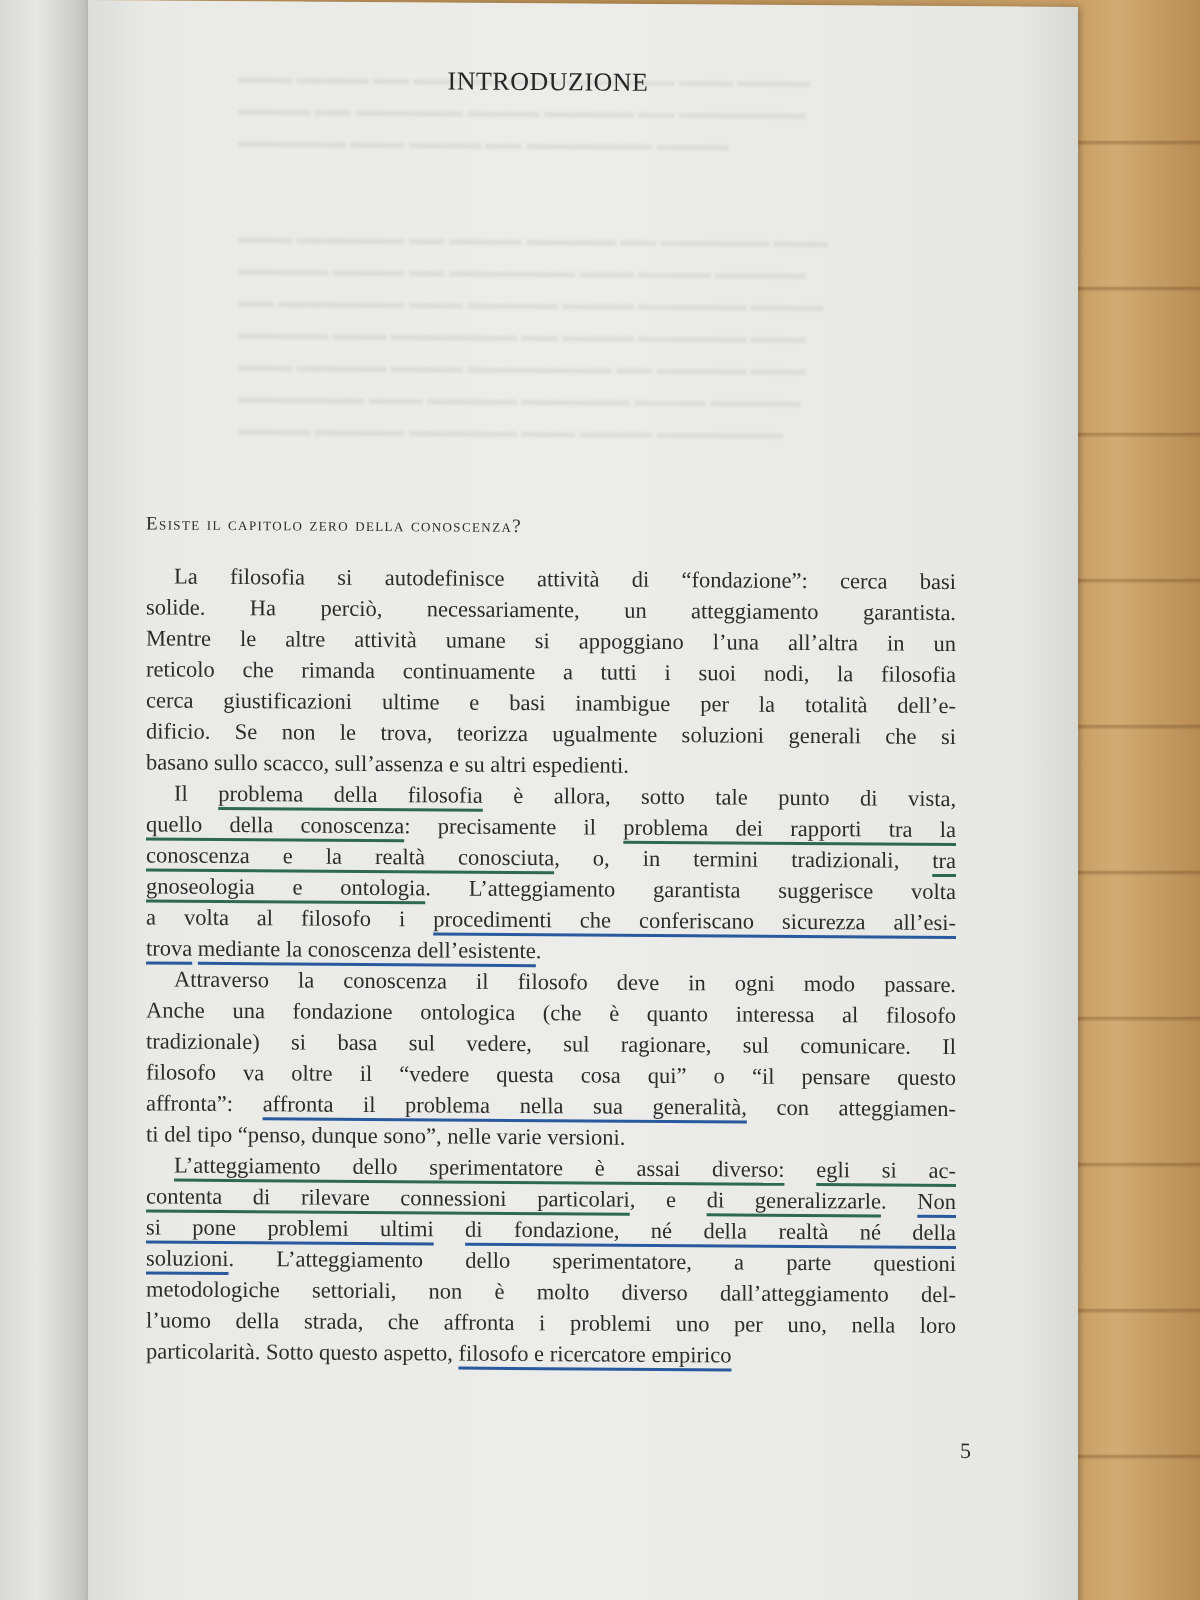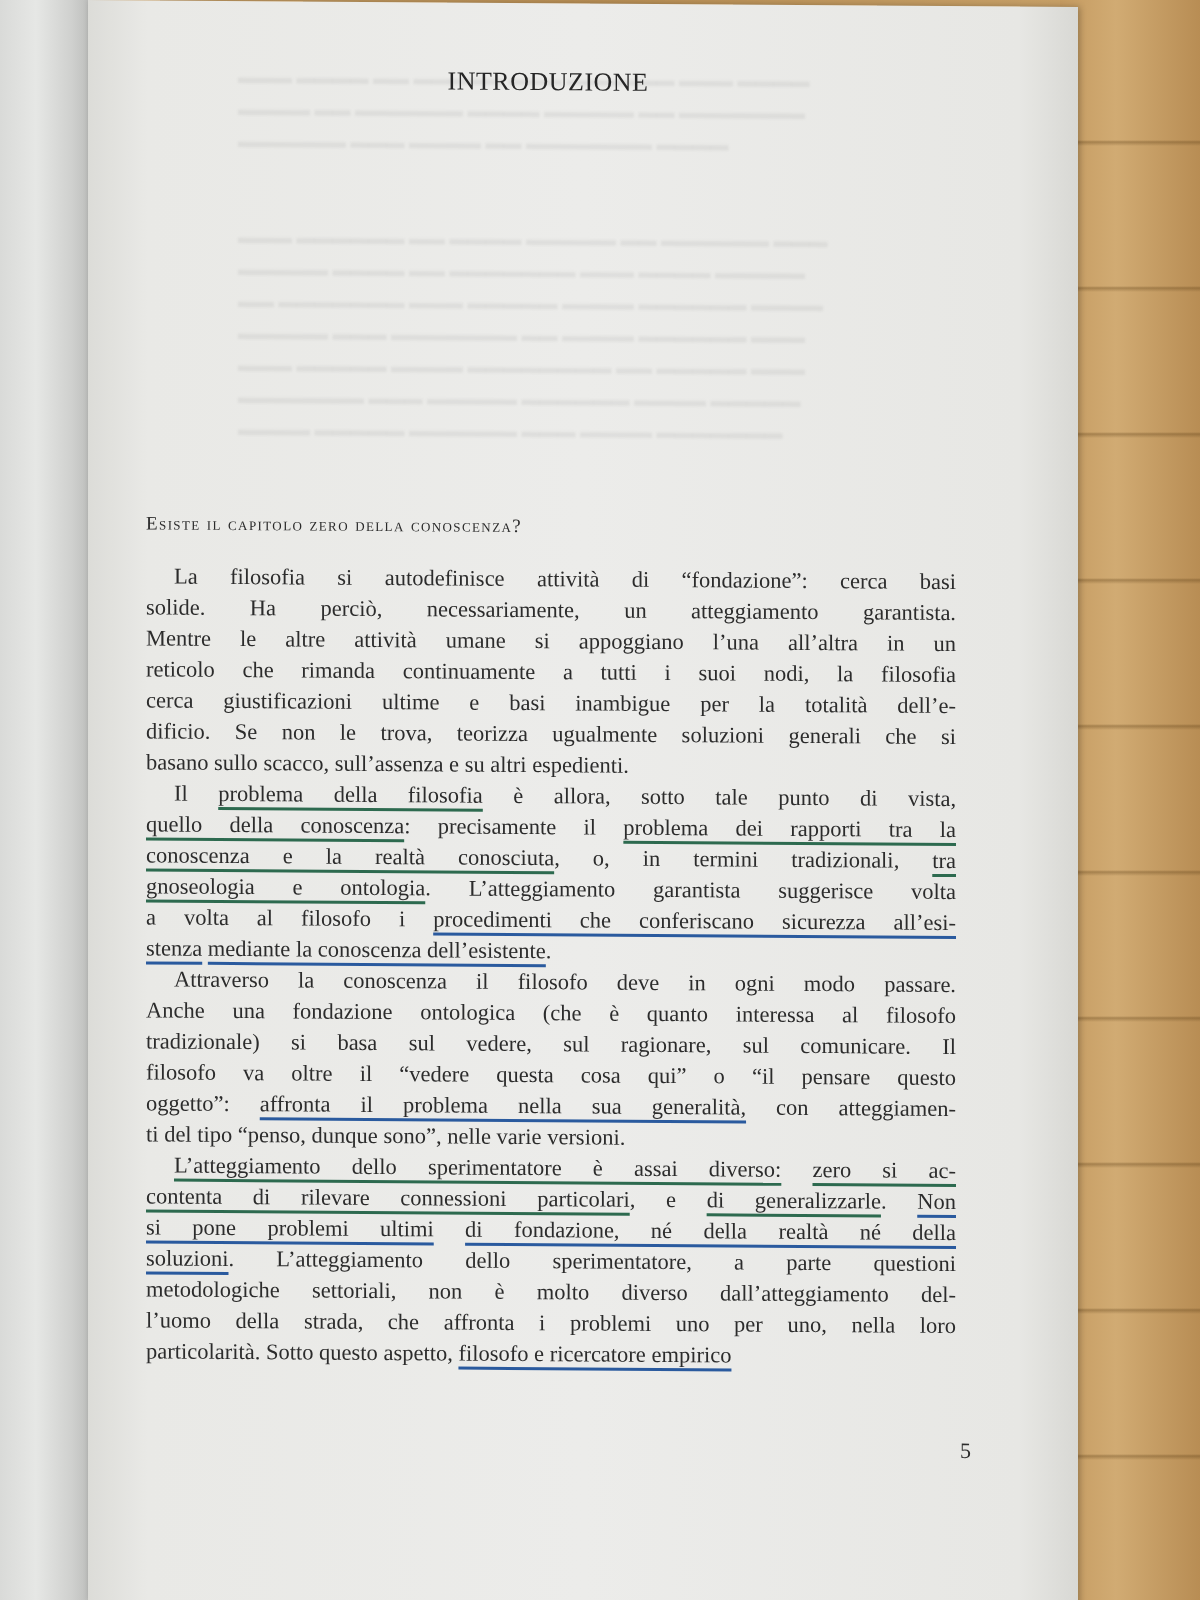--- a/index.html
+++ b/index.html
@@ -85,32 +85,32 @@
         <span class="line"><span>cerca giustificazioni ultime e basi inambigue per la totalità dell’e-</span></span>
         <span class="line"><span>dificio. Se non le trova, teorizza ugualmente soluzioni generali che si</span></span>
         <span class="line last"><span>basano sullo scacco, sull’assenza e su altri espedienti.</span></span>
       </p>
       <p style="text-indent: 0px;">
         <span class="line" style="padding-left: 28px;"><span>Il </span><span class="ul-green">problema della filosofia</span><span> è allora, sotto tale punto di vista,</span></span>
         <span class="line"><span class="ul-green">quello della conoscenza</span><span>: precisamente il </span><span class="ul-green">problema dei rapporti tra la</span></span>
         <span class="line"><span class="ul-green">conoscenza e la realtà conosciuta</span><span>, o, in termini tradizionali, </span><span class="ul-green">tra</span></span>
         <span class="line"><span class="ul-green">gnoseologia e ontologia</span><span>. L’atteggiamento garantista suggerisce volta</span></span>
         <span class="line"><span>a volta al filosofo i </span><span class="ul-blue">procedimenti che conferiscano sicurezza all’esi-</span></span>
-        <span class="line last"><span class="ul-blue">stenza</span><span> </span><span class="ul-blue">mediante la conoscenza dell’esistente</span><span>.</span></span>
+        <span class="line last"><span class="ul-blue">trova</span><span> </span><span class="ul-blue">mediante la conoscenza dell’esistente</span><span>.</span></span>
       </p>
       <p style="text-indent: 0px;">
         <span class="line" style="padding-left: 28px;"><span>Attraverso la conoscenza il filosofo deve in ogni modo passare.</span></span>
         <span class="line"><span>Anche una fondazione ontologica (che è quanto interessa al filosofo</span></span>
         <span class="line"><span>tradizionale) si basa sul vedere, sul ragionare, sul comunicare. Il</span></span>
         <span class="line"><span>filosofo va oltre il “vedere questa cosa qui” o “il pensare questo</span></span>
-        <span class="line"><span>oggetto”: </span><span class="ul-blue">affronta il problema nella sua generalità,</span><span> con atteggiamen-</span></span>
+        <span class="line"><span>affronta”: </span><span class="ul-blue">affronta il problema nella sua generalità,</span><span> con atteggiamen-</span></span>
         <span class="line last"><span>ti del tipo “penso, dunque sono”, nelle varie versioni.</span></span>
       </p>
       <p style="text-indent: 0px;">
-        <span class="line" style="padding-left: 28px;"><span class="ul-green">L’atteggiamento dello sperimentatore è assai diverso:</span><span> </span><span class="ul-green">zero si ac-</span></span>
+        <span class="line" style="padding-left: 28px;"><span class="ul-green">L’atteggiamento dello sperimentatore è assai diverso:</span><span> </span><span class="ul-green">egli si ac-</span></span>
         <span class="line"><span class="ul-green">contenta di rilevare connessioni particolari</span><span>, e </span><span class="ul-green">di generalizzarle</span><span>. </span><span class="ul-blue">Non</span></span>
         <span class="line"><span class="ul-blue">si pone problemi ultimi</span><span> </span><span class="ul-blue">di fondazione, né della realtà né della</span></span>
         <span class="line"><span class="ul-blue">soluzioni</span><span>. L’atteggiamento dello sperimentatore, a parte questioni</span></span>
         <span class="line"><span>metodologiche settoriali, non è molto diverso dall’atteggiamento del-</span></span>
         <span class="line"><span>l’uomo della strada, che affronta i problemi uno per uno, nella loro</span></span>
         <span class="line last"><span>particolarità. Sotto questo aspetto, </span><span class="ul-blue">filosofo e ricercatore empirico</span></span>
       </p>
     </div>
 
   <div class="page-number">5</div>

